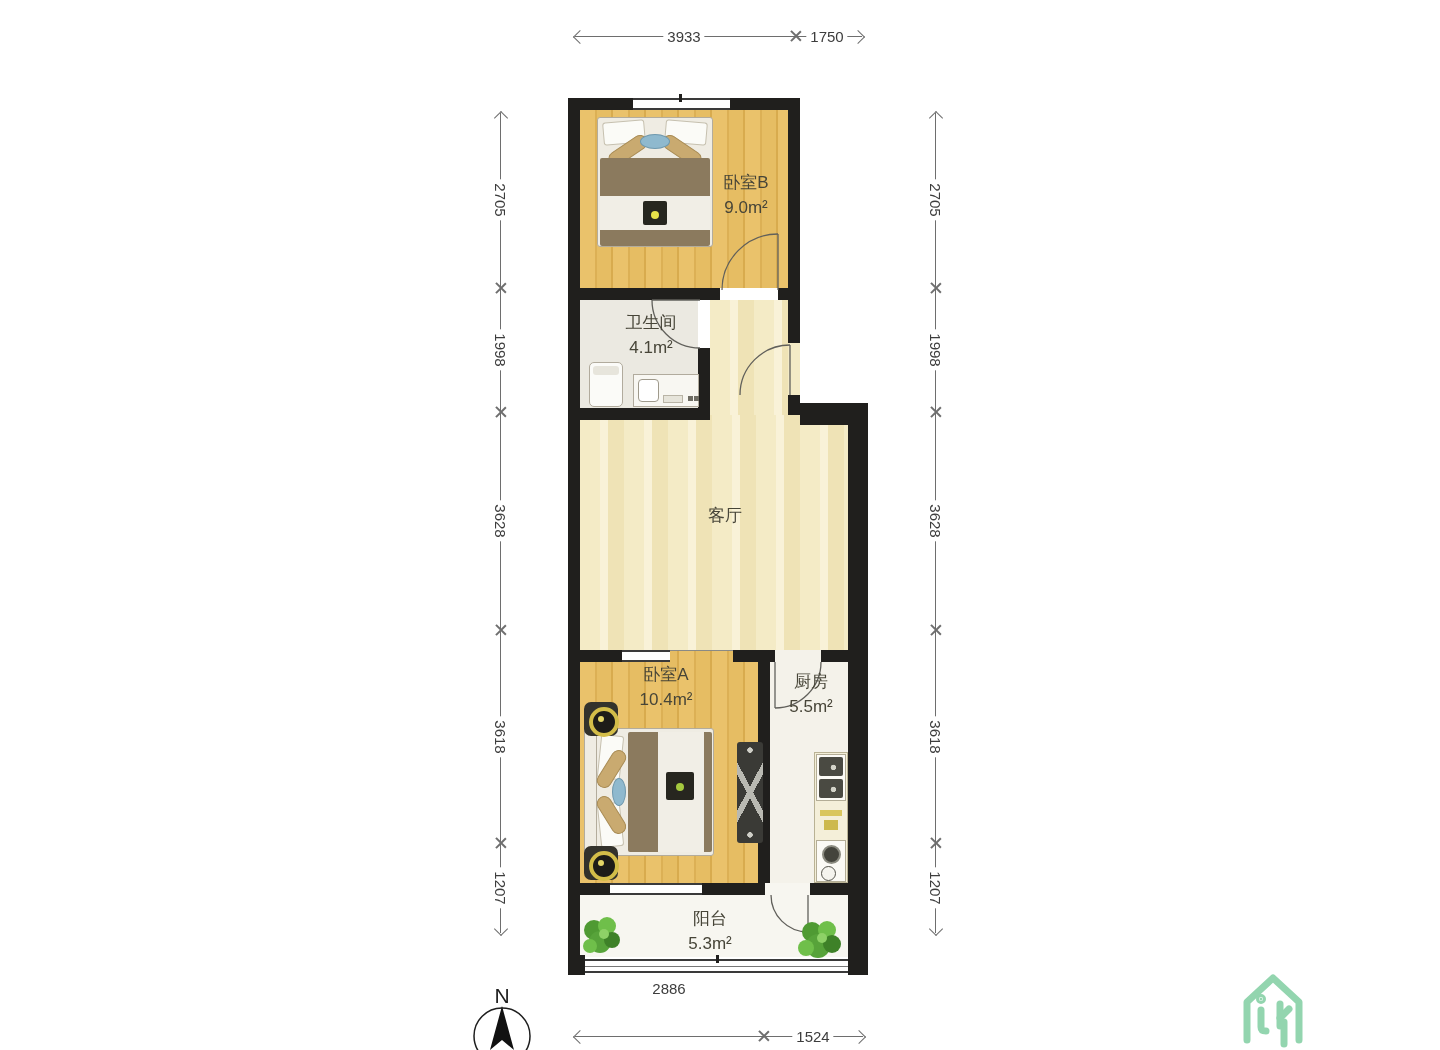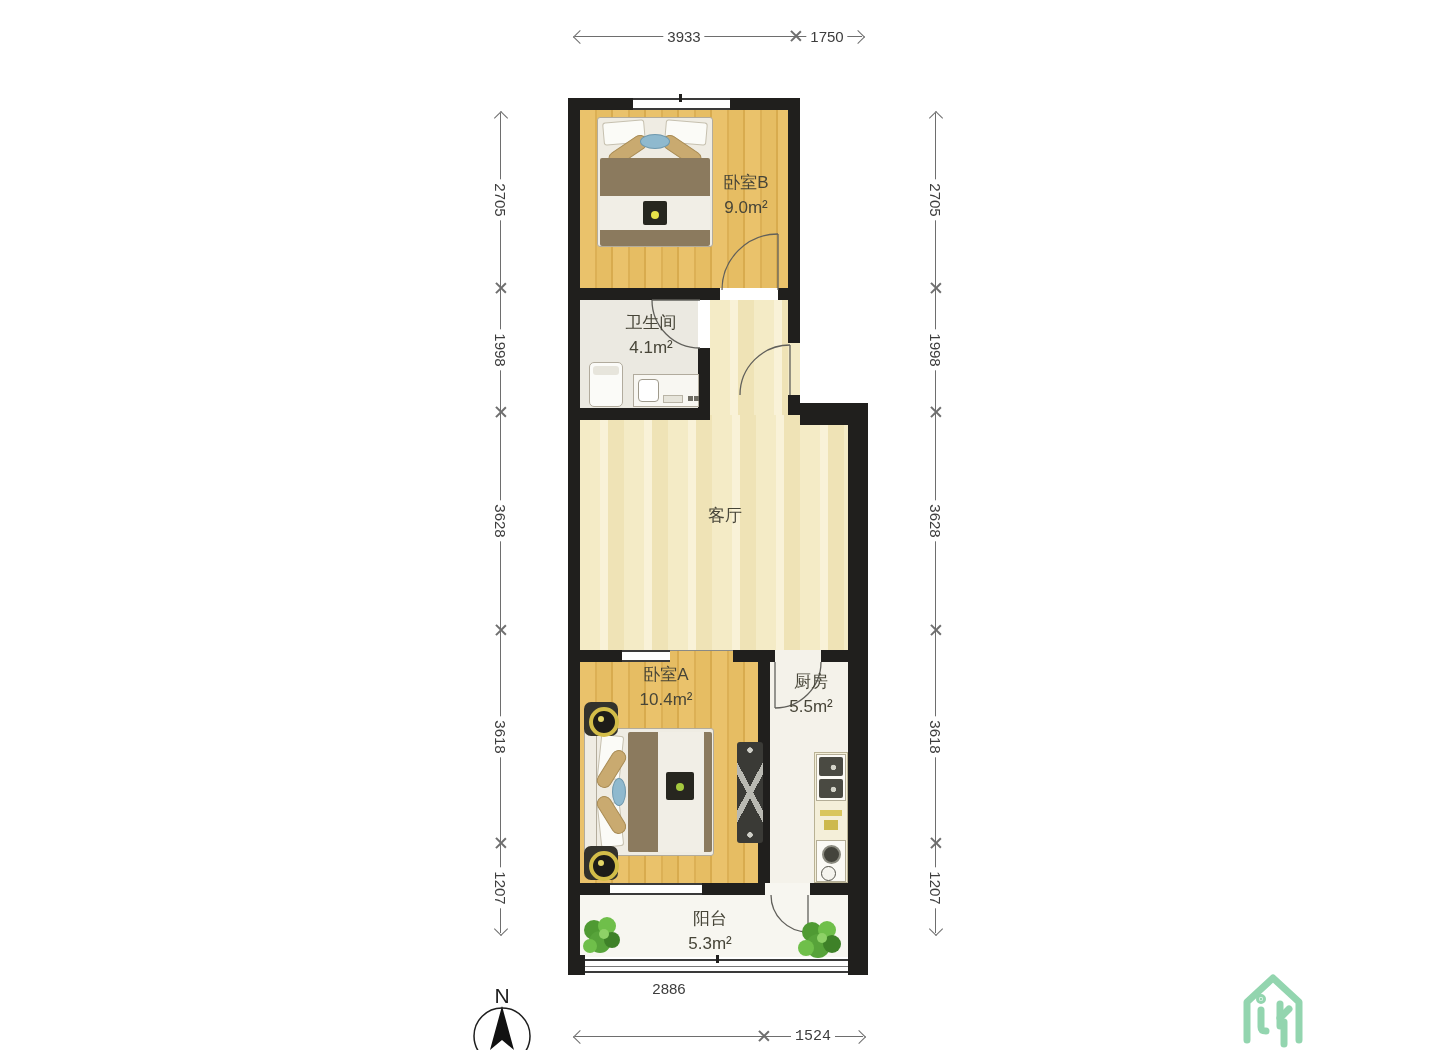--- a/index.html
+++ b/index.html
@@ -239,21 +239,21 @@
   <div class="arr right" style="left:853px;top:32px;"></div>
   <div class="tick" style="left:788px;top:29px;"></div>
   <span class="dim-label" style="left:684px;top:36px;">3933</span>
   <span class="dim-label" style="left:827px;top:36px;">1750</span>
 
   <div class="abs dim-line-h" style="left:575px;top:1036px;width:288px;"></div>
   <div class="arr left" style="left:575px;top:1032px;"></div>
   <div class="arr right" style="left:854px;top:1032px;"></div>
   <div class="tick" style="left:756px;top:1029px;"></div>
   <span class="dim-label" style="left:669px;top:988px;text-align:center;">2886</span>
-  <span class="dim-label" style="left:813px;top:1036px;font-family:Liberation Mono, monospace;">1524</span>
+  <span class="dim-label" style="left:813px;top:1036px;">1524</span>
 
   <div class="abs dim-line-v" style="left:500px;top:113px;height:820px;"></div>
   <div class="arr up" style="left:496px;top:113px;"></div>
   <div class="arr down" style="left:496px;top:924px;"></div>
   <div class="tick" style="left:493px;top:281px;"></div>
   <div class="tick" style="left:493px;top:405px;"></div>
   <div class="tick" style="left:493px;top:623px;"></div>
   <div class="tick" style="left:493px;top:836px;"></div>
   <span class="dim-label-v" style="left:500px;top:200px;">2705</span>
   <span class="dim-label-v" style="left:500px;top:350px;">1998</span>

